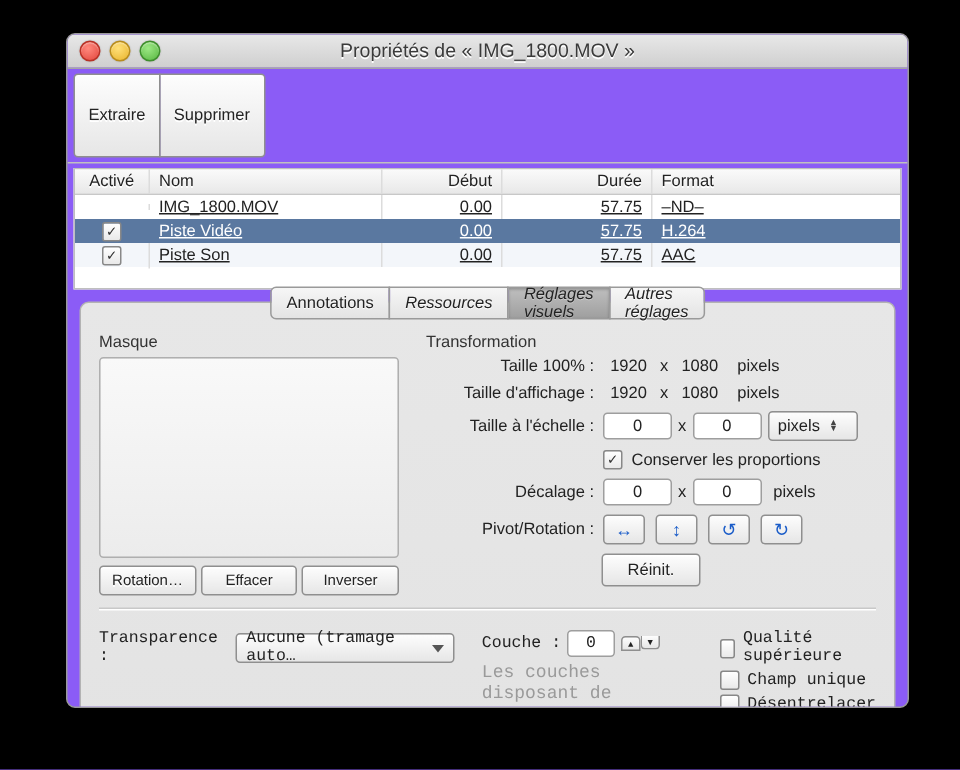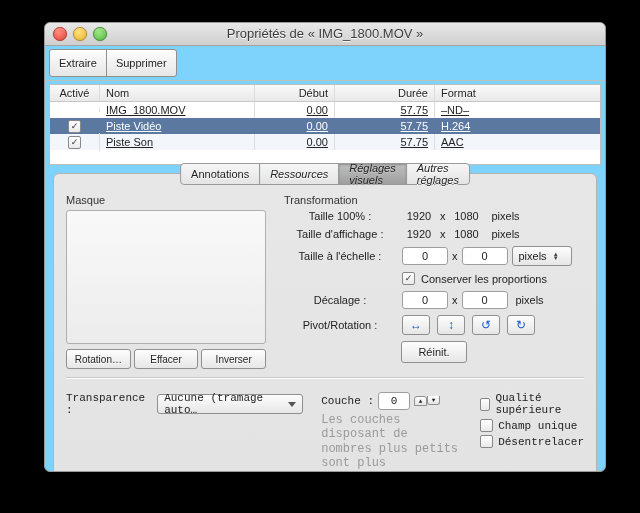--- a/index.html
+++ b/index.html
@@ -9,21 +9,21 @@
     font-size: 11px;
     color: #222;
     width: 640px;
     height: 513px;
     overflow: hidden;
   }
   .window {
     position: absolute;
     left: 44px; top: 22px;
     width: 560px; height: 448px;
-    background: #7dd3fc;
+    background: #8b5cf6;
     border: 1px solid #9a9a9a;
     border-radius: 6px;
     box-shadow: 0 12px 30px rgba(0,0,0,0.6);
     overflow: hidden;
   }
   .titlebar {
     height: 22px;
     background: linear-gradient(#e8e8e8, #cfcfcf);
     border-bottom: 1px solid #a5a5a5;
     position: relative;
@@ -38,21 +38,21 @@
   .tl.red { background: radial-gradient(circle at 40% 35%, #ff8a7e, #e2453c); border:1px solid #b83327;}
   .tl.yellow { background: radial-gradient(circle at 40% 35%, #ffe07a, #e8b32b); border:1px solid #b88c1f;}
   .tl.green { background: radial-gradient(circle at 40% 35%, #9de885, #56b63f); border:1px solid #3f8e2d;}
 
   .toolbar { padding: 3px 4px; border-bottom: 1px solid #c0c0c0; }
   .btn, .btn-sm {
     display: inline-flex; align-items:center; justify-content:center;
     background: linear-gradient(#fdfdfd, #e6e6e6);
     border: 1px solid #8f8f8f;
     border-radius: 3px;
-    padding: 4px 9px;
+    padding: 18px 9px;
     font-size: 11px;
     text-shadow: 0 1px 0 #fff;
     box-shadow: 0 1px 0 #fff inset;
     cursor: default;
     height: 18px;
   }
   .btn-group { display: inline-flex; }
   .btn-group .btn:first-child { border-top-right-radius:0; border-bottom-right-radius:0; }
   .btn-group .btn:last-child { border-top-left-radius:0; border-bottom-left-radius:0; margin-left:-1px;}
 
@@ -89,21 +89,21 @@
 
   .cols { display:flex; gap:18px; margin-top:8px;}
   .leftcol{width:200px;}
   .rightcol{flex:1;}
   .label{font-size:11px;color:#333;}
   .well{ margin-top:4px; width:198px; height:132px; background:linear-gradient(#f9f9f9,#ececec); border:1px solid #afafaf; border-radius:3px; }
   .row-btns{display:flex;gap:3px;margin-top:5px;}
   .row-btns .btn{flex:1;font-size:10px;padding:1px 0;height:16px;}
 
   .grid{display:grid;grid-template-columns: 118px auto; row-gap:6px; align-items:center;margin-top:4px;}
-  .grid .lab{text-align:center;padding-right:6px;}
+  .grid .lab{text-align:right;padding-right:6px;}
   .valrow{display:flex;align-items:center;gap:4px;}
   .numbox, .numinput{
     background:#fff;border:1px solid #9e9e9e;border-radius:3px;padding:1px 4px;min-width:30px;height:14px;
     display:inline-flex;align-items:center;justify-content:center;font-size:11px;
   }
   .numinput{min-width:36px;}
   .unit{margin-left:4px;}
   .select{background:linear-gradient(#fdfdfd,#e6e6e6);border:1px solid #8f8f8f;border-radius:3px;padding:1px 6px;height:16px;display:inline-flex;align-items:center;gap:6px;}
   .select::after{content:"";border-left:4px solid transparent;border-right:4px solid transparent;border-top:5px solid #555;}
   .select.dbl::after{content:"";width:0;height:0;border:none;}

